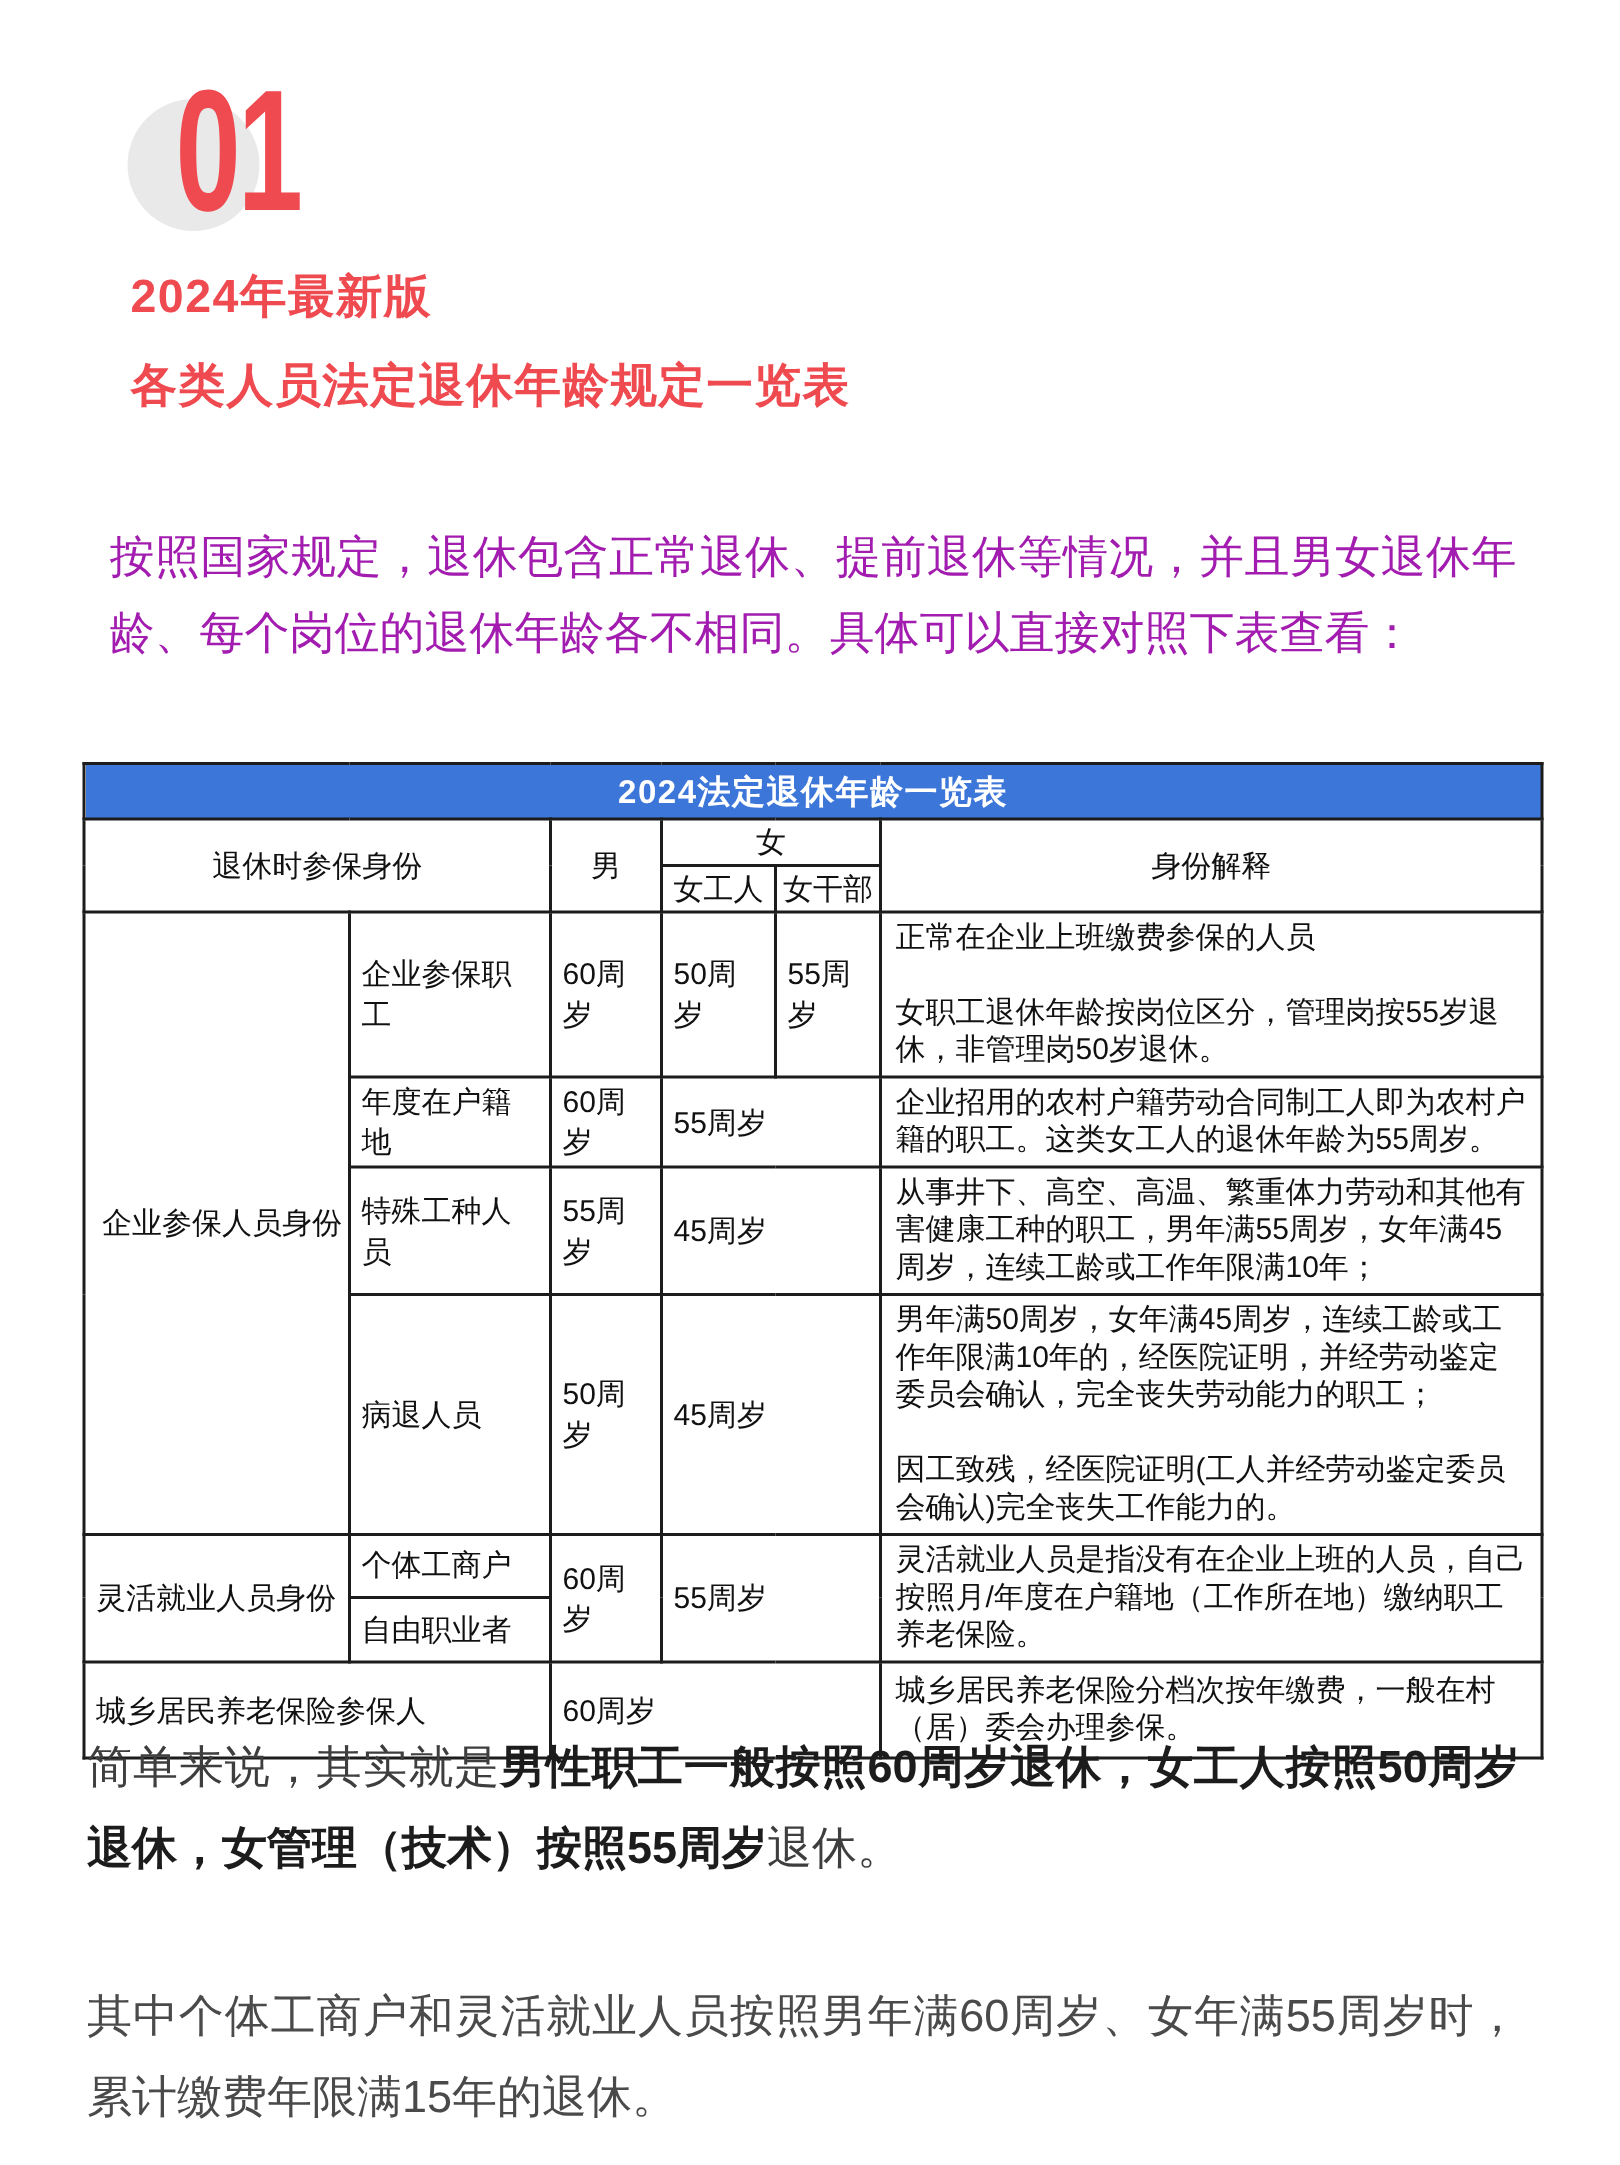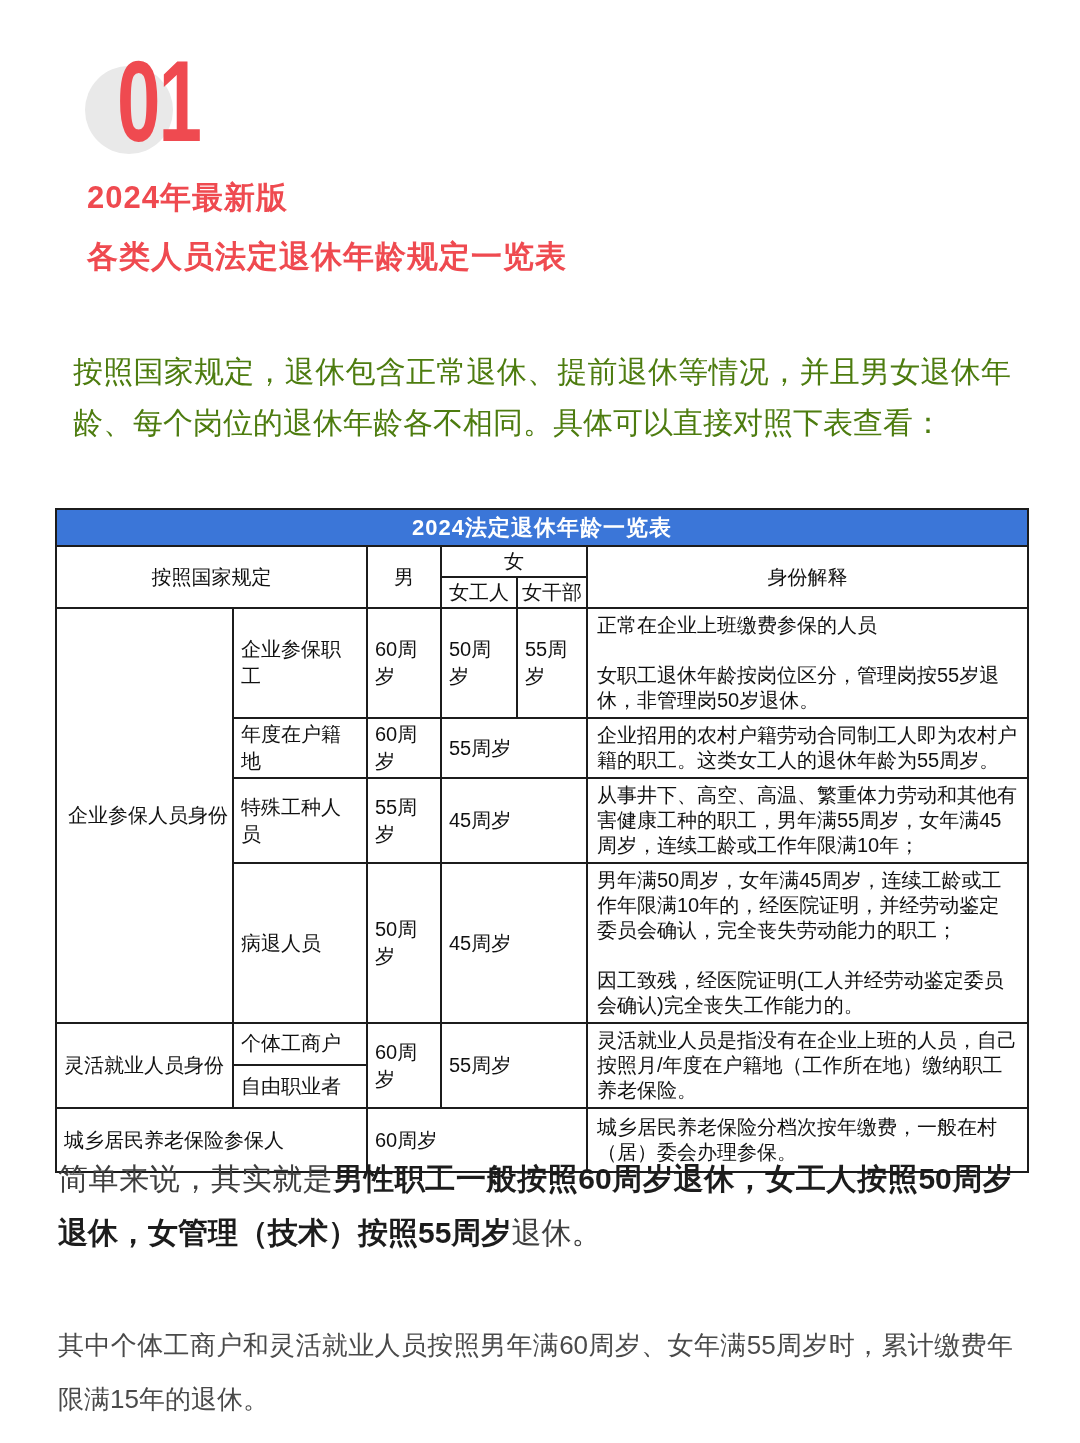--- a/index.html
+++ b/index.html
@@ -32,21 +32,21 @@
     position:absolute; left:87px;
     color:#ef4a50; font-weight:bold; font-size:31px; line-height:36px;
     letter-spacing:1px;
   }
   .heading.l1 { top:180px;text-align:center; }
   .heading.l2 { top:239px; }
 
   
   .intro {
     position:absolute; left:73px; top:346px; width:938px;
-    font-size:30px; line-height:51px; color:#4d7c0f;
+    font-size:30px; line-height:51px; color:#a21caf;
     text-align:justify;
   }
 
   
   .table-wrap { position:absolute; left:55px; top:508px; width:836px; }
   table { width:972px; border-collapse:collapse; table-layout:fixed; }
   th, td {
     border:2px solid #1c1c1c;
     font-weight:normal; font-size:20px;
     padding:2px 7px; vertical-align:middle;
@@ -73,21 +73,21 @@
 
   
   .summary {
     position:absolute; left:58px; top:1152px; width:955px;
     font-size:30px; line-height:54px; color:#3e3e3e;
     text-align:justify;
   }
   .summary b { color:#1c1c1c; font-weight:bold; }
   .note {
     position:absolute; left:58px; top:1318px; width:955px;
-    font-size:26px; line-height:54px; color:#4a4a4a;
+    font-size:30px; line-height:54px; color:#4a4a4a;
     text-align:justify;
   }
 </style>
 </head>
 <body>
 
 <div>
 
   <div class="badge">
     <div class="badge-circle"></div>
@@ -107,21 +107,21 @@
         <col style="width:74px">
         <col style="width:76px">
         <col style="width:70px">
         <col style="width:441px">
       </colgroup>
       <tbody>
         <tr class="t-title">
           <th colspan="6">2024法定退休年龄一览表</th>
         </tr>
         <tr class="t-head h1">
-          <th colspan="2" rowspan="2">按照国家规定</th>
+          <th colspan="2" rowspan="2">退休时参保身份</th>
           <th rowspan="2">男</th>
           <th colspan="2">女</th>
           <th rowspan="2">身份解释</th>
         </tr>
         <tr class="t-head h2">
           <th>女工人</th>
           <th>女干部</th>
         </tr>
 
         <tr class="r1">

